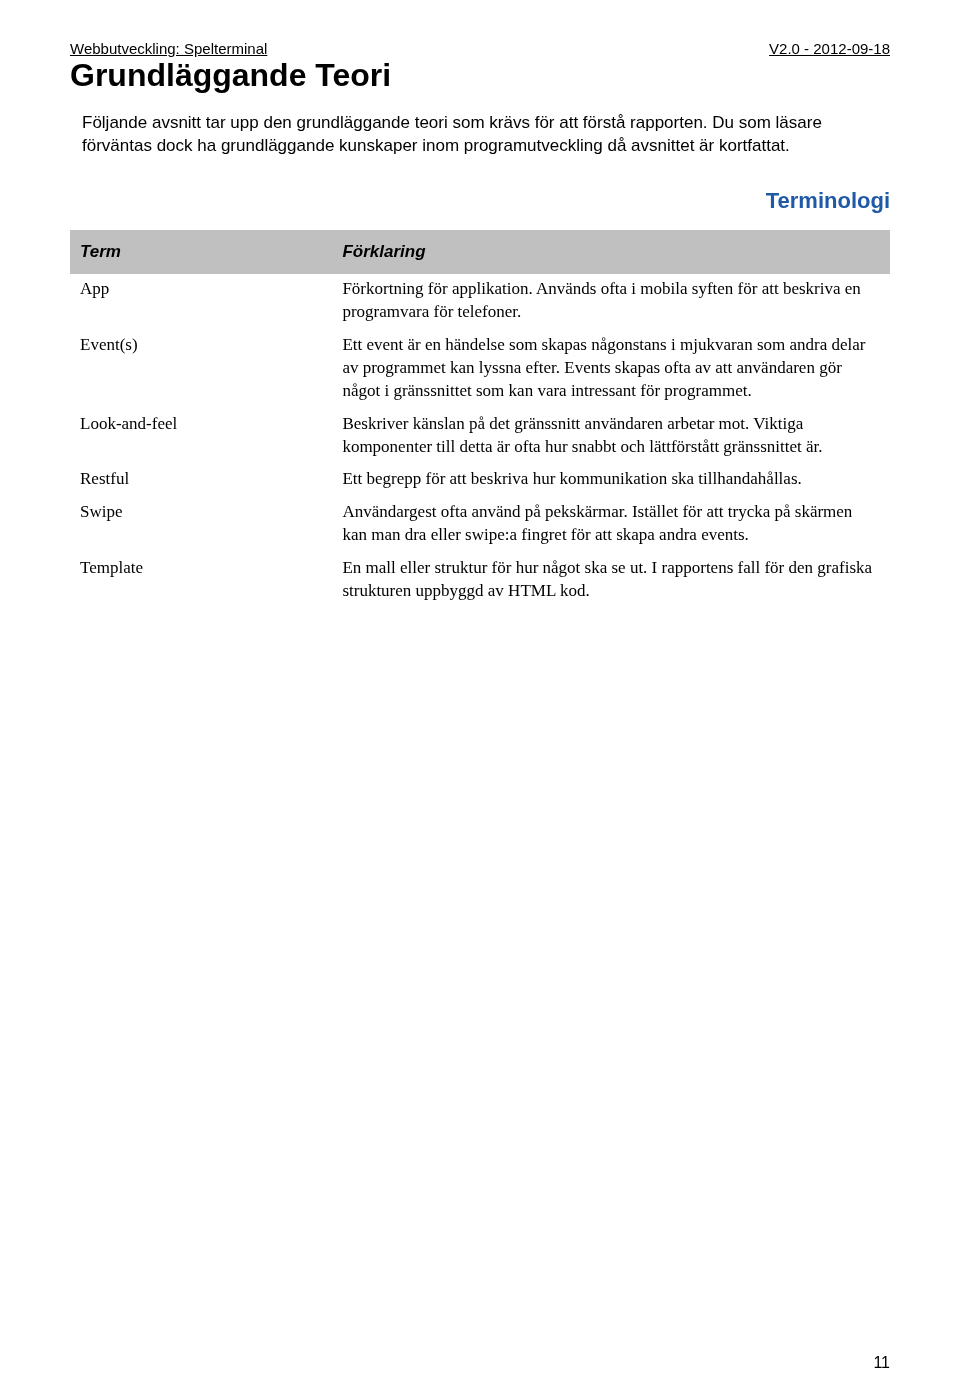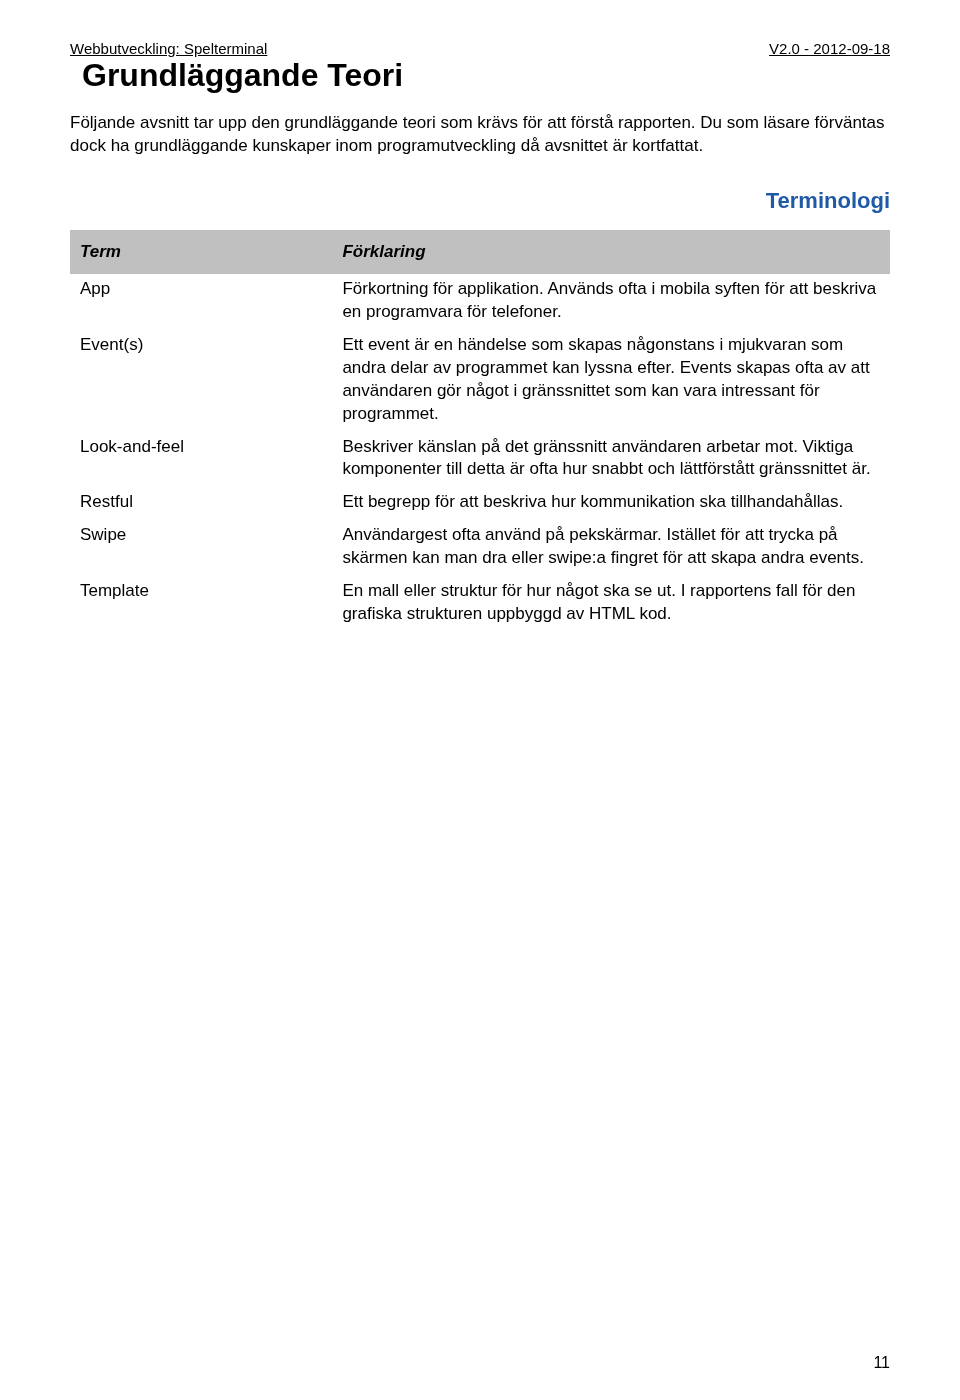--- a/index.html
+++ b/index.html
@@ -18,26 +18,26 @@
   }
   .header {
     display: flex;
     justify-content: space-between;
     font-size: 15px;
     text-decoration: underline;
   }
   h1 {
     font-size: 32px;
     font-weight: bold;
-    margin: 0 0 18px 12px;
+    margin: 0 0 18px 0;
   }
   .intro {
     font-size: 17px;
     line-height: 1.35;
-    margin: 0 0 10px 0;
+    margin: 0 0 10px 12px;
   }
   h2 {
     font-size: 22px;
     font-weight: bold;
     color: #1f5aa6;
     margin: 30px 0 16px 0;
     text-align: right;
   }
   table {
     width: 100%;
@@ -52,20 +52,21 @@
     padding: 12px 10px;
     width: 32%;
   }
   th.col2 {
     width: 68%;
   }
   td {
     padding: 4px 10px 6px 10px;
     vertical-align: top;
     line-height: 1.35;
+    font-family: Liberation Serif, serif;
   }
   .page-number {
     position: absolute;
     bottom: 28px;
     right: 70px;
     font-size: 16px;
     text-align: right;
   }
 </style>
 </head>

